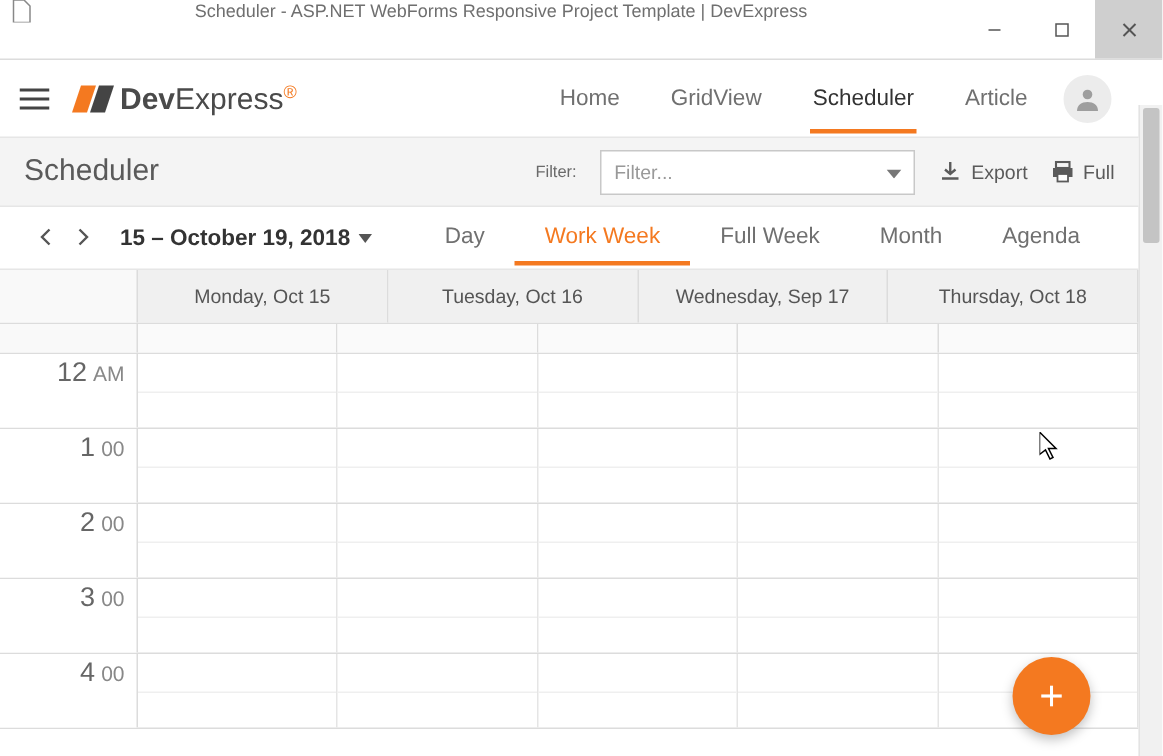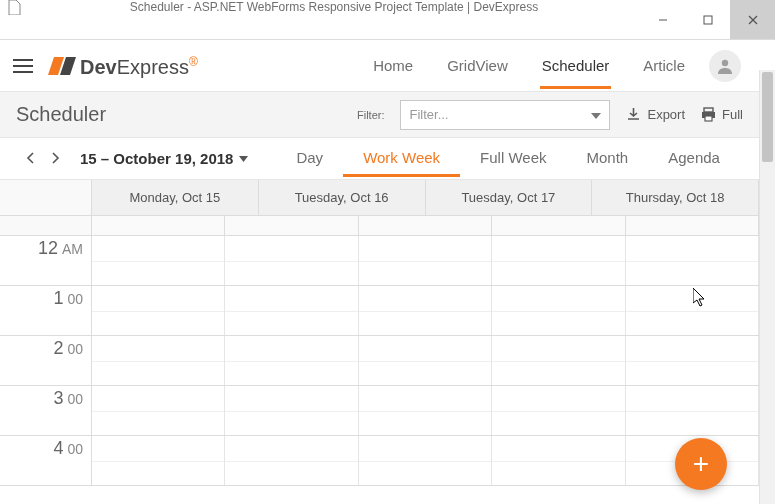--- a/index.html
+++ b/index.html
@@ -430,21 +430,21 @@
           <div class="view-tab">Month</div>
           <div class="view-tab">Agenda</div>
         </div>
     </div>
 
     <div class="calendar">
       <div class="cal-header" id="cal-header">
         <div class="time-gutter"></div>
       <div class="day-col">Monday, Oct 15</div>
           <div class="day-col">Tuesday, Oct 16</div>
-          <div class="day-col">Tuesday, Oct 17</div>
+          <div class="day-col">Wednesday, Sep 17</div>
           <div class="day-col">Thursday, Oct 18</div>
         </div>
       <div class="allday-row" id="allday-row">
         <div class="time-gutter"></div>
       <div class="allday-cell"></div>
           <div class="allday-cell"></div>
           <div class="allday-cell"></div>
           <div class="allday-cell"></div>
           <div class="allday-cell"></div>
         </div>

